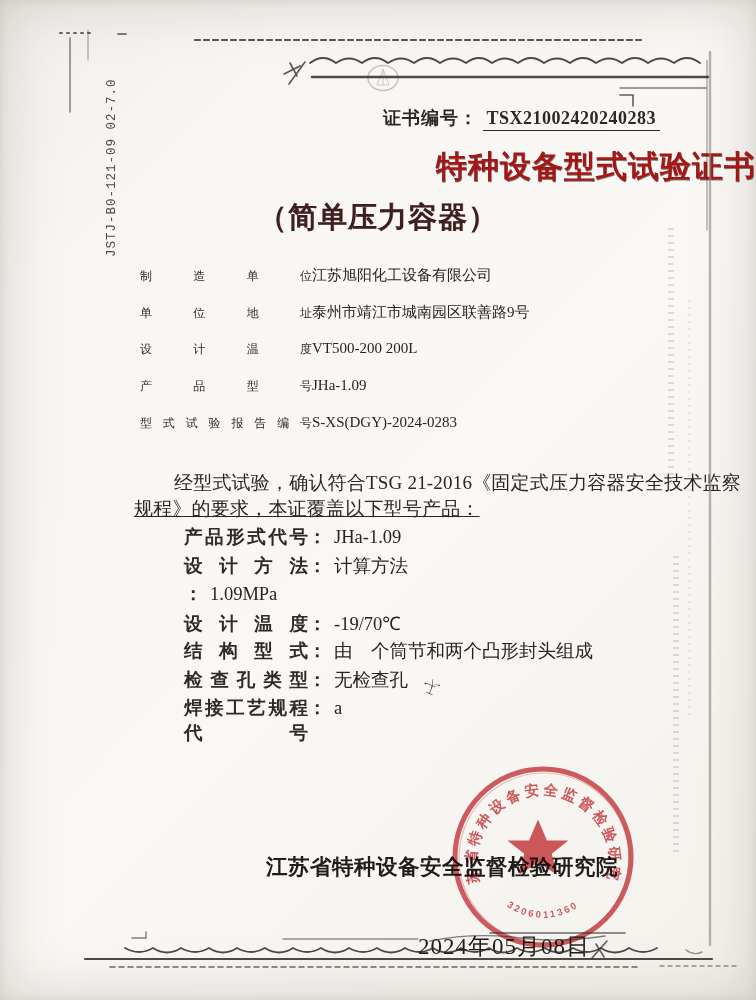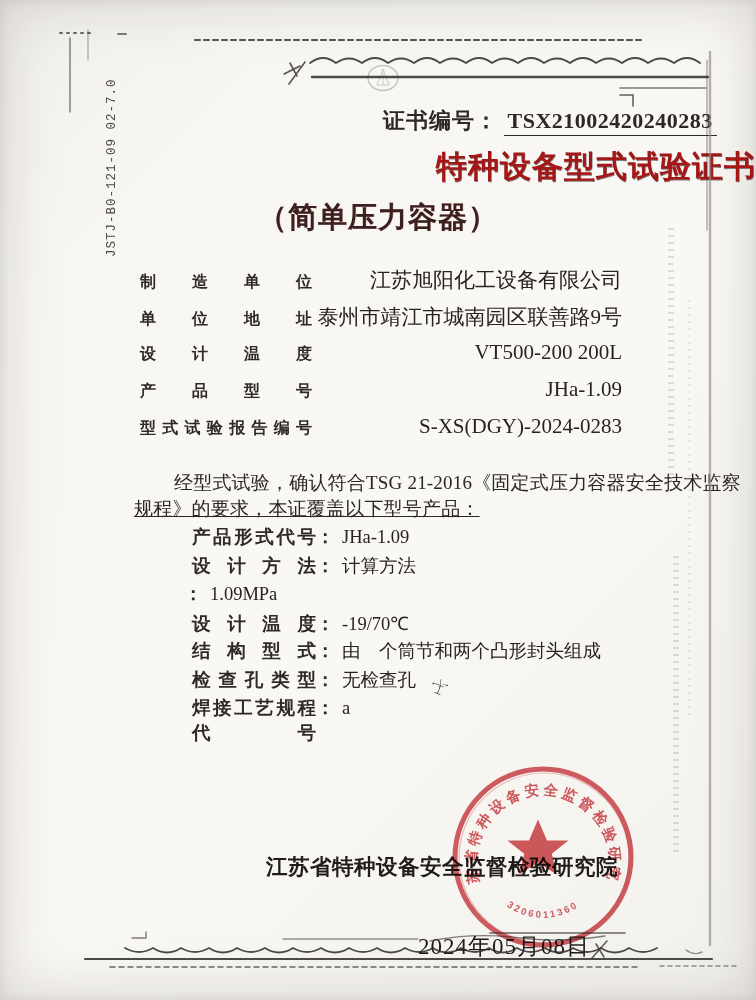--- a/index.html
+++ b/index.html
@@ -21,21 +21,21 @@
   
   .vcode{
     position:absolute; left:32px; top:170px; width:160px;
     transform:rotate(-90deg);
     font-family:"Liberation Mono", monospace;
     font-size:12.5px; letter-spacing:1px; color:#4a4744; text-align:center;
     white-space:nowrap;
   }
   
   .certno{
-    position:absolute; left:383px; top:106px; font-size:22px; white-space:nowrap;
+    position:absolute; left:383px; top:106px; font-size:18px; white-space:nowrap;
   }
   .certno .lbl{ font-weight:600; letter-spacing:1px; }
   .certno .val{
     display:inline-block; min-width:158px; text-align:center;
     border-bottom:1.5px solid #2c2826; font-weight:600; letter-spacing:.5px;
     padding:0 4px 1px 4px;
   }
   .title{
     position:absolute; left:0; top:146px; width:756px; text-align:right;
     font-size:31px; font-weight:700; letter-spacing:1px;
@@ -45,35 +45,35 @@
   .subtitle{
     position:absolute; left:0; top:198px; width:756px; text-align:center;
     font-size:29px; font-weight:700; letter-spacing:1px;
     color:#3c2020; text-shadow:.4px .4px 0 rgba(120,30,30,.4);
     white-space:nowrap;
   }
   
   .fields{ position:absolute; left:140px; top:266px; width:482px; }
   .frow{ display:flex; align-items:baseline; height:37px; }
   .flabel{
-    display:inline-block; width:172px; font-size:16px; font-weight:700;
+    display:inline-block; width:172px; font-size:12px; font-weight:400;
     text-align:justify; text-align-last:justify; color:#2e2a27;
   }
-  .fvalue{ flex:1; text-align:right; font-size:21px; color:#272320; white-space:nowrap; }
+  .fvalue{ flex:1; text-align:left; font-size:15px; color:#272320; white-space:nowrap; }
   
   .statement{ position:absolute; left:134px; top:470px; width:520px;
     font-size:19px; line-height:26px; color:#2a2623; }
   .statement .l1{ padding-left:40px; white-space:nowrap; letter-spacing:.2px; }
   .statement .l2{ white-space:nowrap; letter-spacing:.2px;text-decoration:underline; }
   
   .specs{ position:absolute; left:184px; top:524px; width:430px; }
   .srow{ display:flex; align-items:baseline; height:28.5px; font-size:18.5px; }
   .slabel{
     display:inline-block; width:124px; font-weight:600; color:#2e2a27;
-    text-align:justify; text-align-last:justify;margin-left:8px;
+    text-align:justify; text-align-last:justify;
   }
   .scolon{ width:16px; text-align:center; font-weight:600; }
   .svalue{ margin-left:10px; color:#272320; white-space:nowrap; }
   
   .cursor-icon{
     display:inline-block; margin-left:14px; vertical-align:-6px;
     line-height:7px; text-align:center; color:#1e1c1a;
     transform:rotate(8deg);
   }
   .cursor-icon .arrows{ font-size:10px; letter-spacing:-1px; display:block; }

